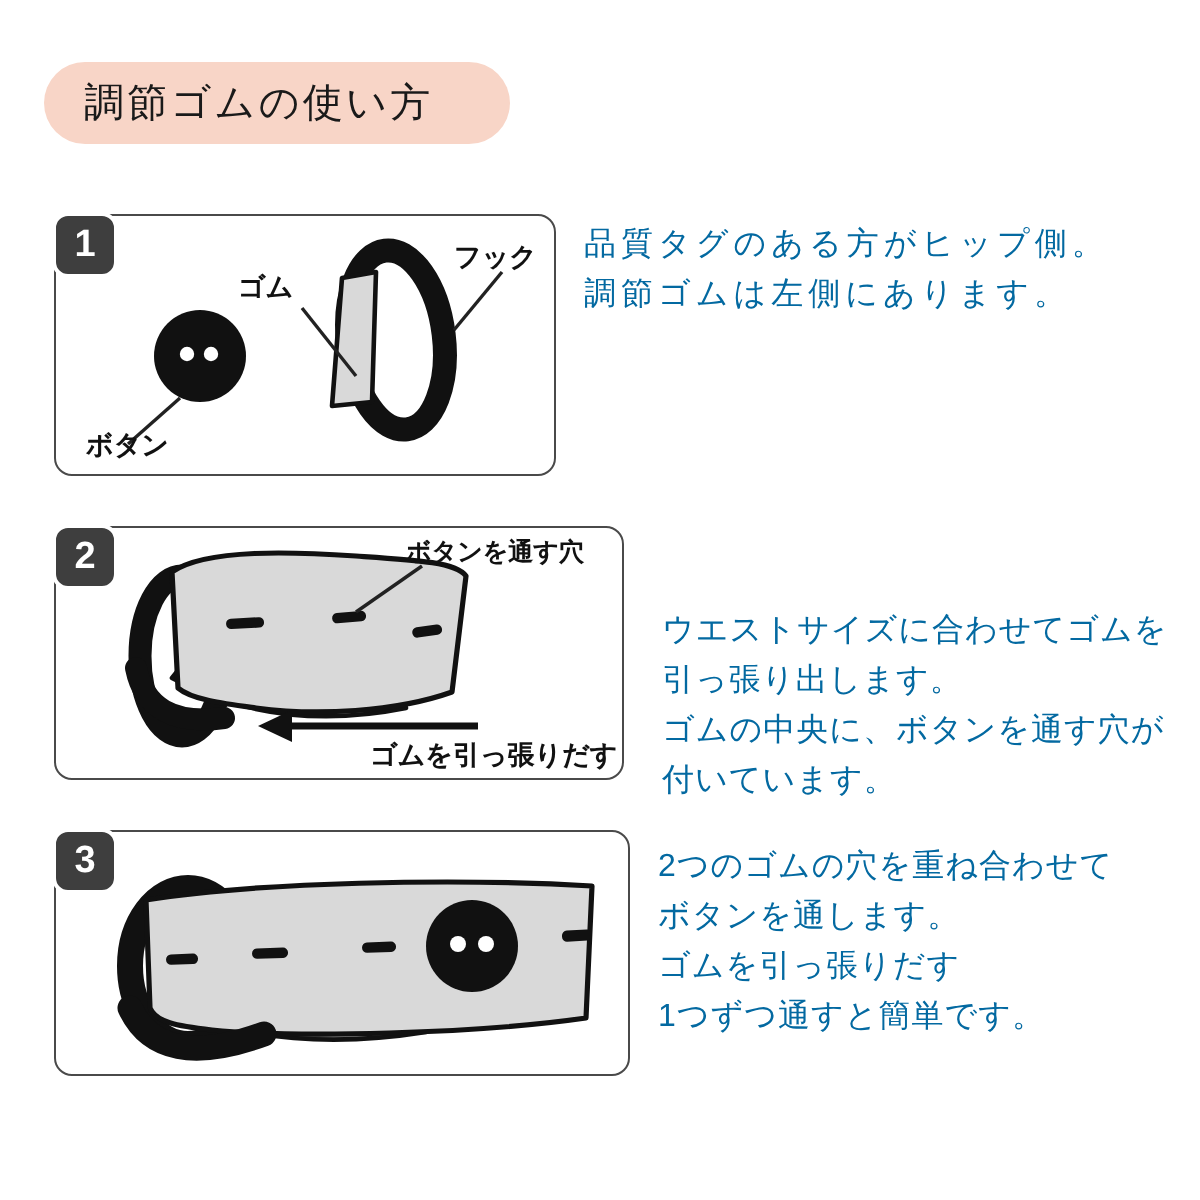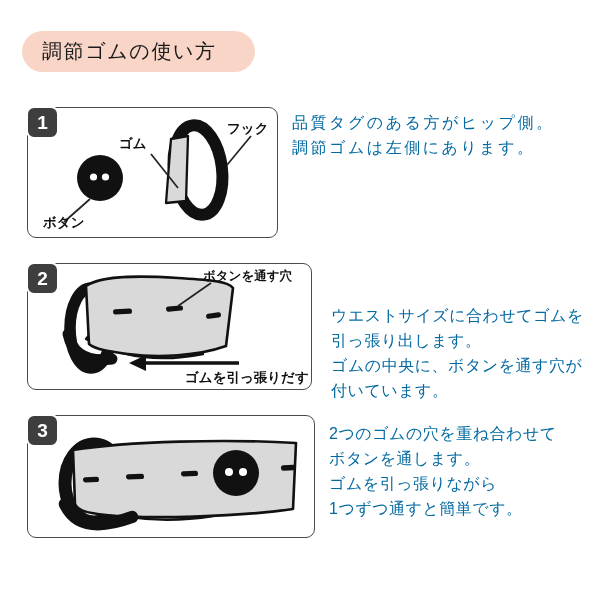--- a/index.html
+++ b/index.html
@@ -140,16 +140,16 @@
         <circle class="ink" cx="208" cy="57" r="23"></circle>
         <circle cx="201" cy="56" r="4" fill="#ffffff"></circle>
         <circle cx="215" cy="56" r="4" fill="#ffffff"></circle>
       </g>
 
       <path class="outline" d="M 37,88 Q 52,120 104,101" stroke-width="12.5" stroke-linecap="round"></path>
     </svg>
   </div>
   <p class="desc desc3">2つのゴムの穴を重ね合わせて
 ボタンを通します。
-ゴムを引っ張りながら
+ゴムを引っ張りだす
 1つずつ通すと簡単です。</p>
 
 </div>
 
 </body></html>

